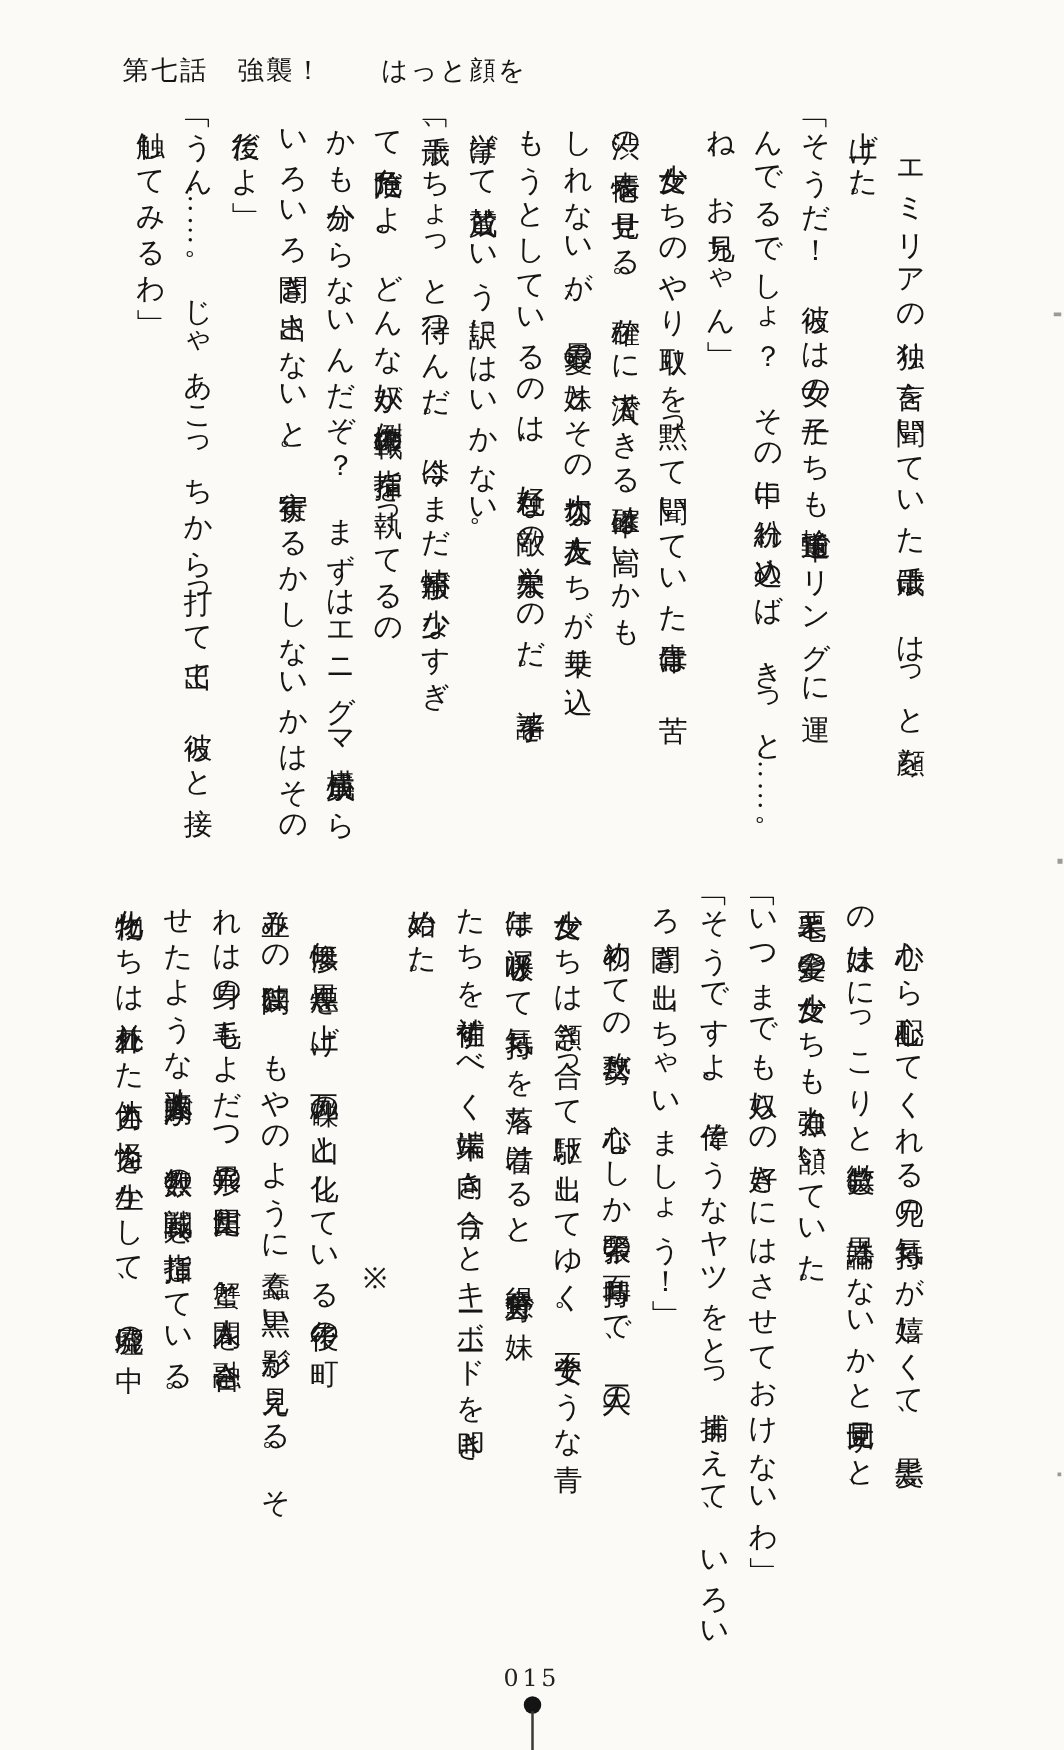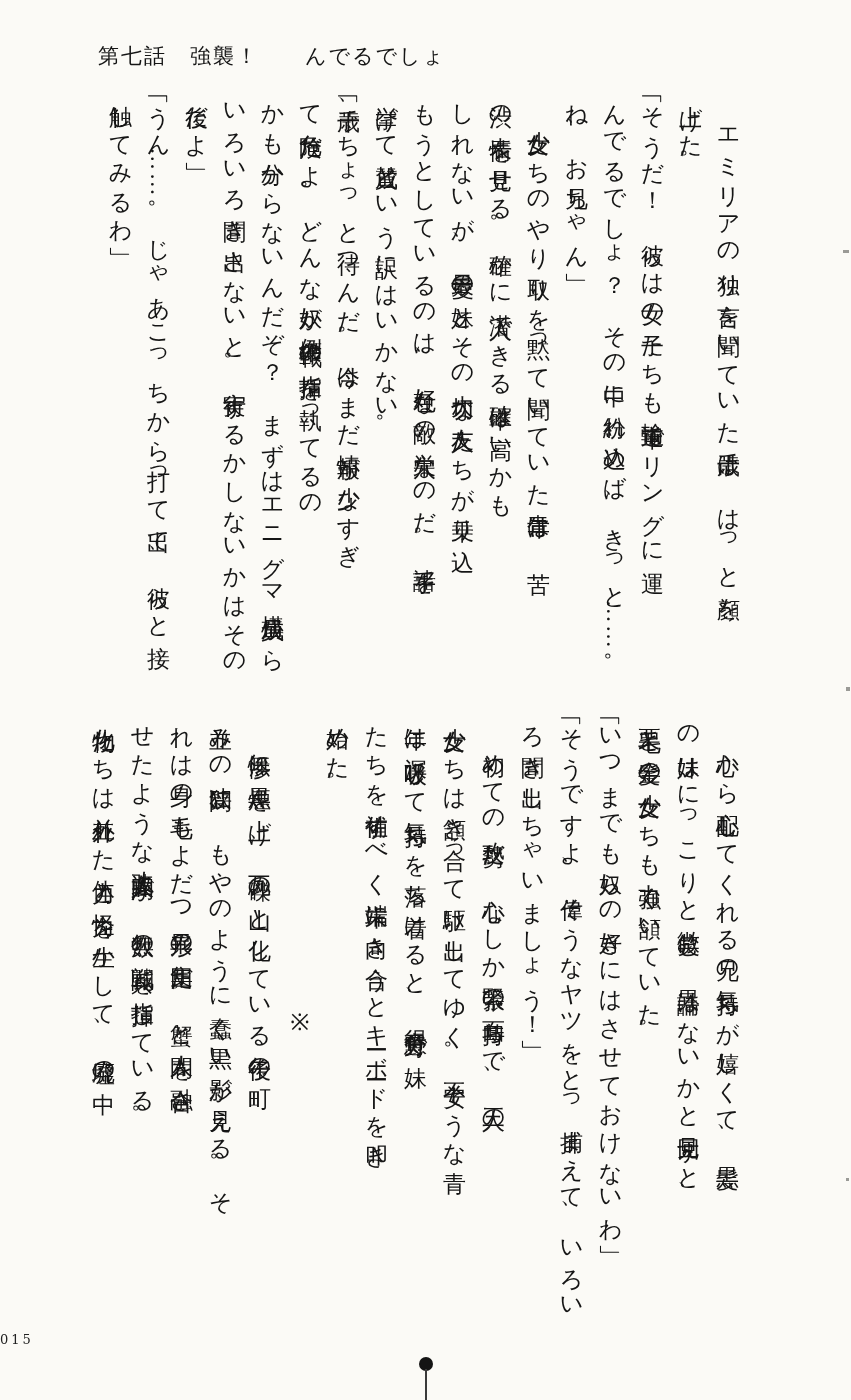--- a/index.html
+++ b/index.html
@@ -29,23 +29,23 @@
   .block1{top:88px;right:104px;}
   .block1 .vline{inline-size:616px;line-height:38px;}
   .block2{top:710px;right:104px;}
   .block2 .vline{inline-size:622px;line-height:39px;}
   .vline{display:block;overflow:visible;white-space:pre;}
   .divider-line{text-align:center;letter-spacing:0;}
   .page-number{
     position:absolute;
     left:0;right:0;
     top:1332px;
-    text-align:left;
+    text-align:center;
     font-family:"DejaVu Serif","Liberation Serif",serif;
-    font-size:13px;
+    font-size:19px;
     letter-spacing:3px;
     color:#222;
   }
   .binding-dot{
     position:absolute;
     left:419px;top:1357px;
     width:14px;height:14px;
     border-radius:50%;
     background:#141414;
   }
@@ -56,21 +56,21 @@
     background:#3a3a3a;
   }
   .speck{position:absolute;background:#9a9a96;}
   .speck-1{right:2px;top:250px;width:6px;height:3px;}
   .speck-2{right:1px;top:687px;width:4px;height:4px;}
   .speck-3{right:2px;top:1178px;width:3px;height:3px;}
 </style>
 </head>
 <body>
 
-<div class="chapter-header">第七話　強襲！　　んでるでしょ</div>
+<div class="chapter-header">第七話　強襲！　　はっと顔を</div>
 
 <div class="vtext block1">
   <div class="vline">　エミリアの独り言を聞いていた千歳は、はっと顔を</div>
   <div class="vline">上げた。</div>
   <div class="vline">「そうだ！　彼らは女の子たちも輸送車でリングに運</div>
   <div class="vline">んでるでしょ？　その中に紛れ込めば、きっと……。</div>
   <div class="vline">ね、お兄ちゃん」</div>
   <div class="vline">　少女たちのやり取りを黙って聞いていた青年は、苦</div>
   <div class="vline">渋の表情を見せる。確かに潜入できる確率は高いかも</div>
   <div class="vline">しれないが、最愛の妹とその大切な友人たちが乗り込</div>

